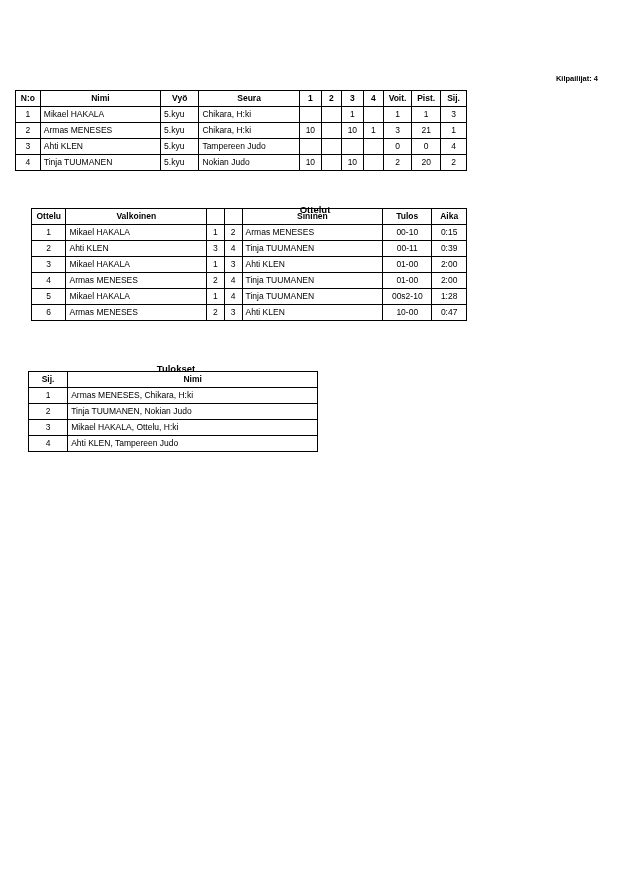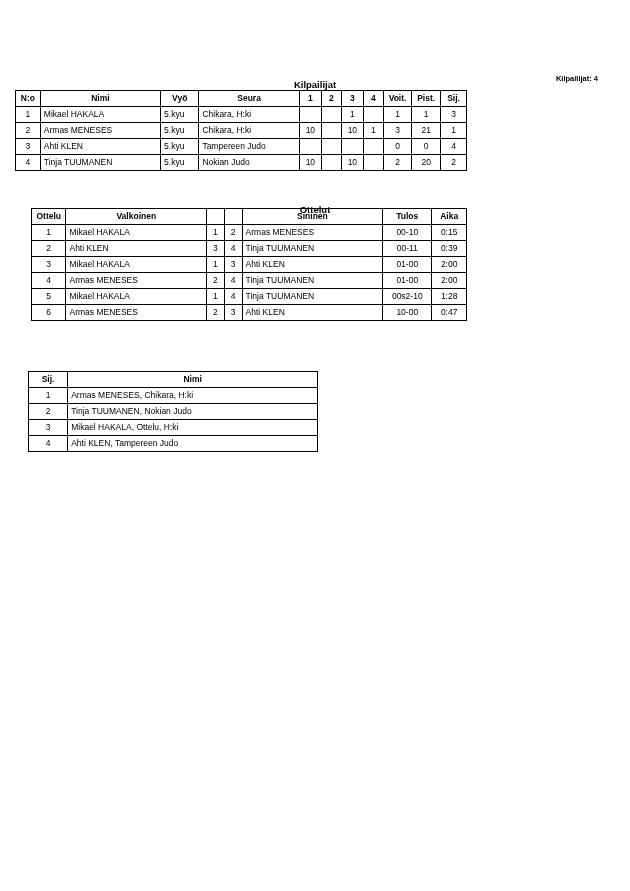--- a/index.html
+++ b/index.html
@@ -105,21 +105,20 @@
   .label-tulokset { position: absolute; left: 31px; top: 354px; width: 290px; text-align: center; }
   .label-kilpailijat { position: absolute; left: 0; top: 70px; width: 630px; }
   .count-pos { top: 74px; margin-left: 28px; }
 </style>
 </head>
 <body>
 
 <div class="page">
 
 
-  <div class="section-head label-kilpailijat">Kilpailijat</div>
   <div class="count-line count-pos">Kilpailijat: 4</div>
 
   <table class="tbl-competitors">
     <thead>
       <tr>
         <th class="w-no">N:o</th>
         <th class="w-name">Nimi</th>
         <th class="w-belt">Vyö</th>
         <th class="w-club">Seura</th>
         <th class="w-r">1</th>
@@ -252,20 +251,21 @@
         <td class="l">Armas MENESES</td>
         <td class="c">2</td>
         <td class="c">3</td>
         <td class="l">Ahti KLEN</td>
         <td class="c">10-00</td>
         <td class="c">0:47</td>
       </tr>
     </tbody>
   </table>
 
+  <div class="section-head label-tulokset">Tulokset</div>
 
   <table class="tbl-results">
     <thead>
       <tr>
         <th class="w-rk">Sij.</th>
         <th class="w-nm">Nimi</th>
       </tr>
     </thead>
     <tbody>
       <tr>

